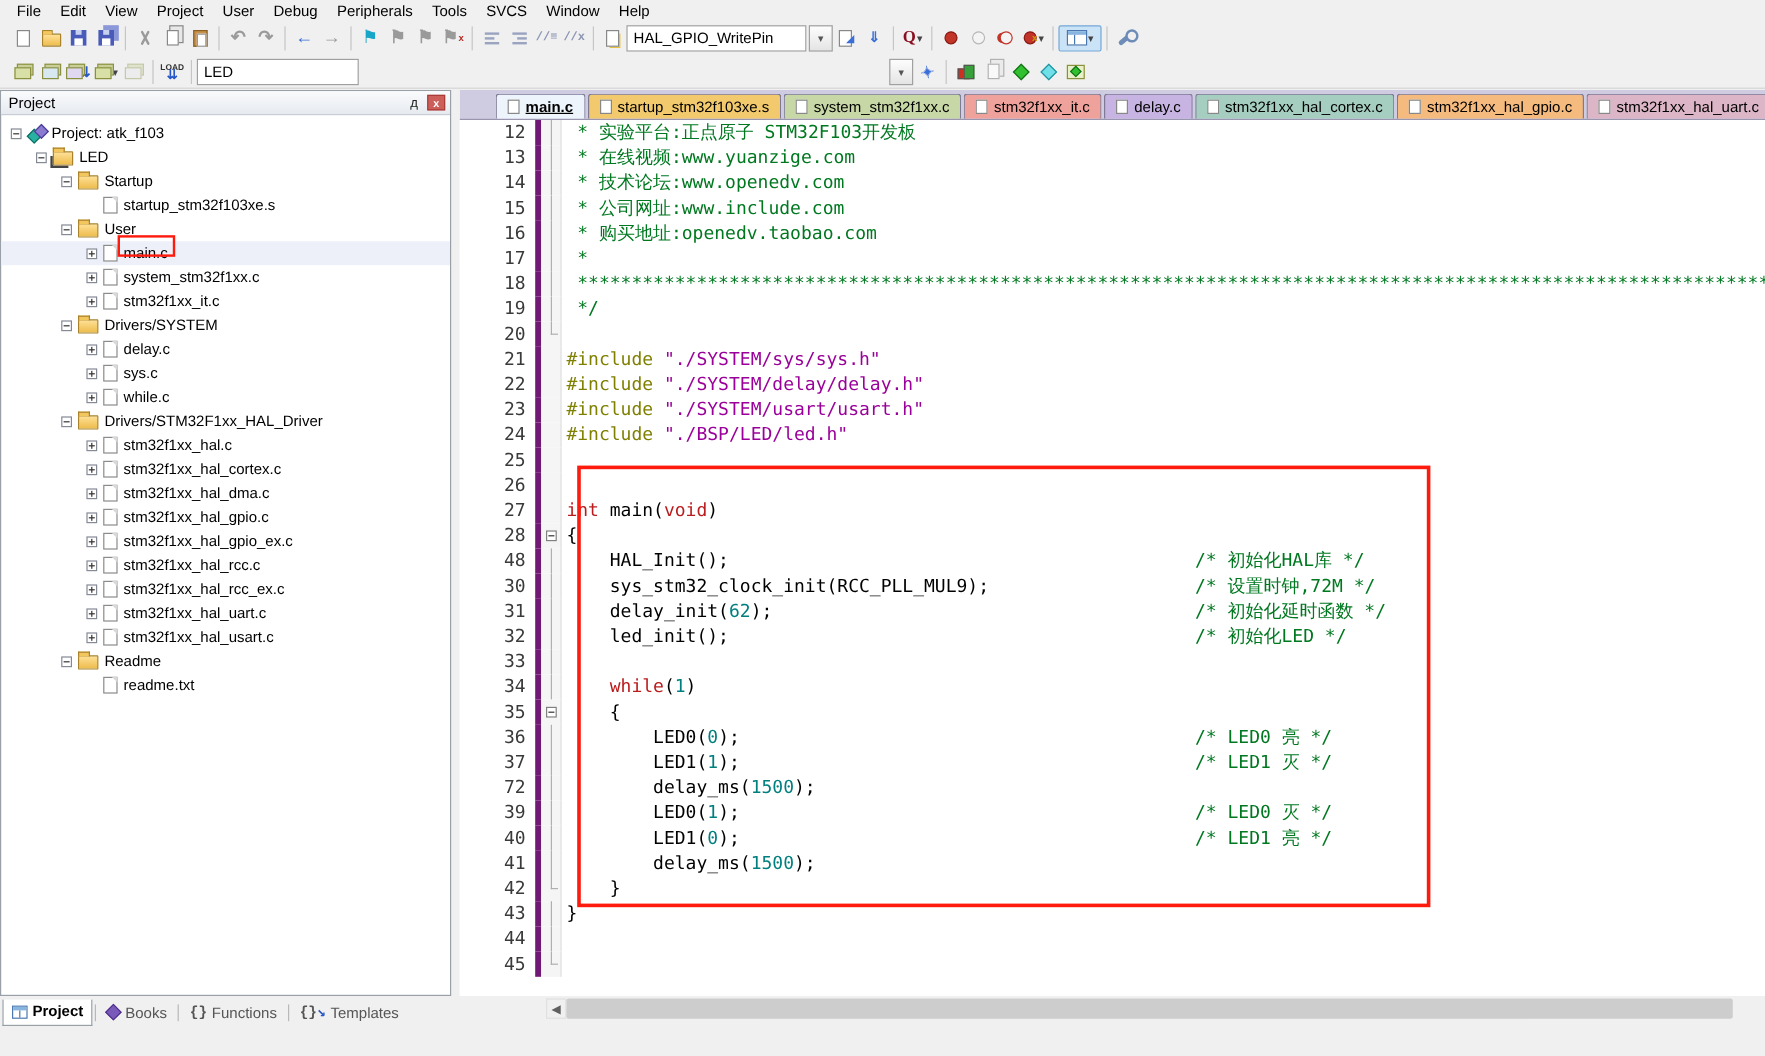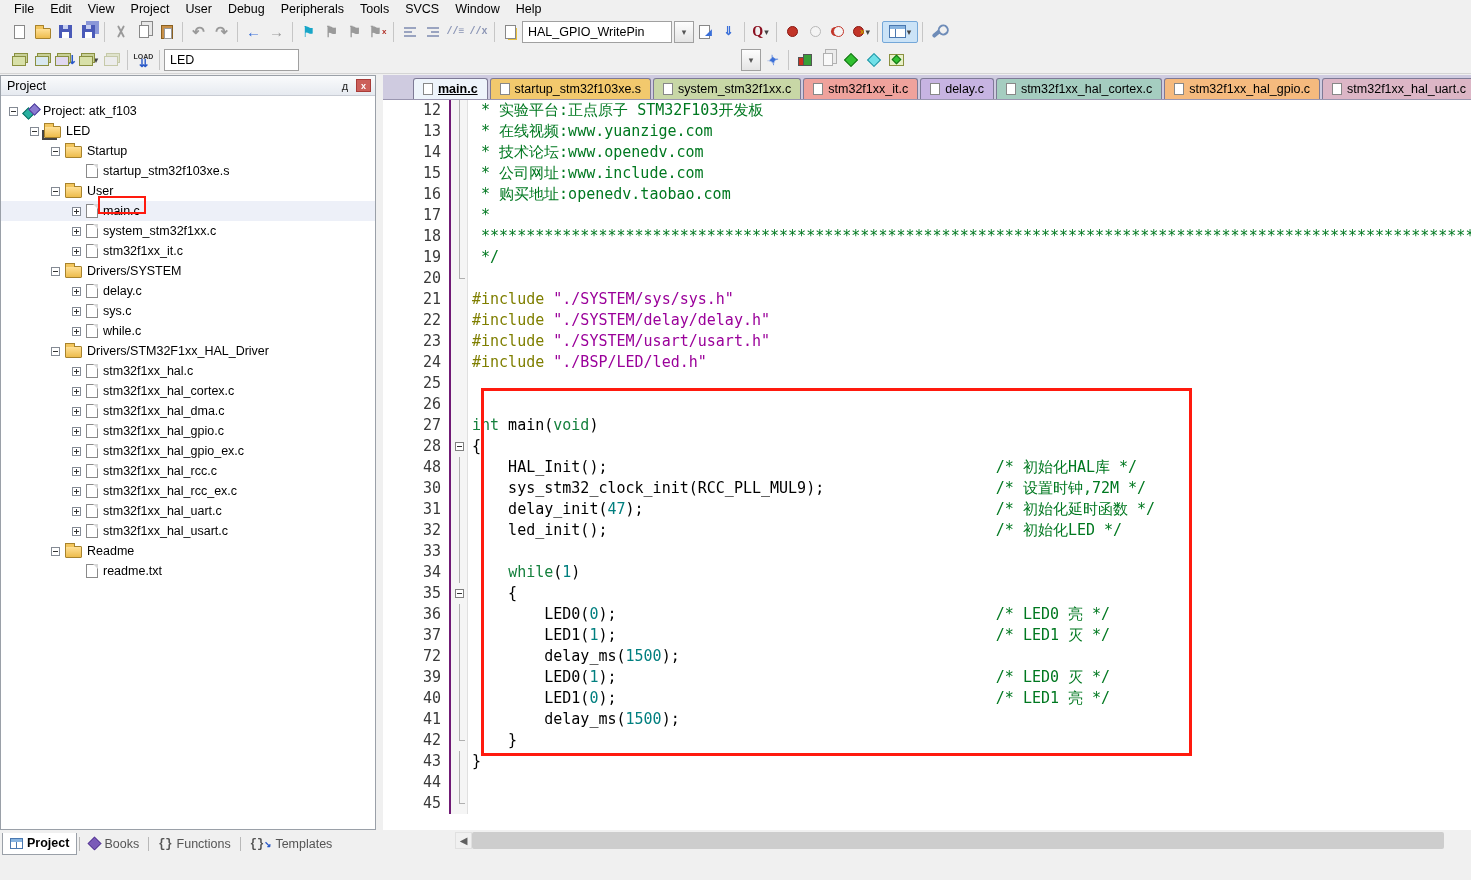--- a/index.html
+++ b/index.html
@@ -96,31 +96,31 @@
   
   #editor{position:absolute;left:383px;top:75px;width:1088px;height:755px;background:#fff;overflow:hidden;}
   #tabrow{height:25px;background:#cfcbe0;display:flex;align-items:flex-end;padding-left:30px;overflow:hidden;border-bottom:1px solid #9a96b0;}
   .etab{height:21px;display:flex;align-items:center;padding:0 9px;border:1px solid #7e7a96;border-bottom:none;
     border-radius:3px 3px 0 0;margin-right:2px;white-space:nowrap;flex:none;}
   .etab .ig-page{width:10px;height:12px;margin-right:5px;background:#fff;}
   .etab.active{font-weight:bold;text-decoration:underline;}
   #codewrap{position:absolute;left:0;top:25px;right:0;bottom:0;overflow:hidden;
     font-family:"DejaVu Sans Mono","Liberation Mono",monospace;font-size:15px;line-height:21px;}
   .crow{display:flex;height:21px;white-space:pre;}
-  .ln{width:68px;flex:none;text-align:right;padding-right:8px;color:#3a3a3a;border-right:2px solid #701a75;}
+  .ln{width:68px;flex:none;text-align:right;padding-right:8px;color:#3a3a3a;border-right:5px solid #701a75;}
   .fold{width:17px;flex:none;background:#f5f5f5;border-right:1px solid #e0e0e0;display:flex;align-items:center;justify-content:center;position:relative;}
   .fbox{width:9px;height:9px;border:1px solid #808080;background:#fff;position:relative;z-index:1;}
   .fbox::before{content:"";position:absolute;left:1px;top:3px;width:5px;height:1px;background:#333;}
   .fline{position:absolute;left:8px;top:0;width:1px;height:21px;background:#b0b0b0;}
   .fend{position:absolute;left:8px;top:0;width:6px;height:11px;border-left:1px solid #b0b0b0;border-bottom:1px solid #b0b0b0;}
   .codepre{padding-left:4px;}
   .c-cm{color:#007820;}
   .c-pp{color:#7f7f00;}
   .c-str{color:#9a009a;}
-  .c-kw{color:#15803d;text-align:center;}
+  .c-kw{color:#b91c1c;text-align:center;}
   .c-num{color:#007f7f;}
   .c-pl{color:#000;}
 
   
   .anno{position:absolute;border-style:solid;pointer-events:none;z-index:50;}
   #anno-tree{left:98px;top:196px;width:48px;height:18px;border-width:2px;}
   #anno-code{left:481px;top:388px;width:711px;height:368px;border-width:3px;}
 
   
   #dockbar{position:absolute;left:0;top:830px;width:1471px;height:26px;background:#f0f0f0;}
@@ -477,21 +477,21 @@
       <div class="crow"><span class="ln">21</span><span class="fold"></span><span class="codepre"><span class="c-pp">#include</span><span class="c-pl"> </span><span class="c-str">"./SYSTEM/sys/sys.h"</span></span></div>
       <div class="crow"><span class="ln">22</span><span class="fold"></span><span class="codepre"><span class="c-pp">#include</span><span class="c-pl"> </span><span class="c-str">"./SYSTEM/delay/delay.h"</span></span></div>
       <div class="crow"><span class="ln">23</span><span class="fold"></span><span class="codepre"><span class="c-pp">#include</span><span class="c-pl"> </span><span class="c-str">"./SYSTEM/usart/usart.h"</span></span></div>
       <div class="crow"><span class="ln">24</span><span class="fold"></span><span class="codepre"><span class="c-pp">#include</span><span class="c-pl"> </span><span class="c-str">"./BSP/LED/led.h"</span></span></div>
       <div class="crow"><span class="ln">25</span><span class="fold"></span><span class="codepre"></span></div>
       <div class="crow"><span class="ln">26</span><span class="fold"></span><span class="codepre"></span></div>
       <div class="crow"><span class="ln">27</span><span class="fold"></span><span class="codepre"><span class="c-kw">int</span><span class="c-pl"> main(</span><span class="c-kw">void</span><span class="c-pl">)</span></span></div>
       <div class="crow"><span class="ln">28</span><span class="fold"><span class="fbox"></span></span><span class="codepre"><span class="c-pl">{</span></span></div>
       <div class="crow"><span class="ln">48</span><span class="fold"><span class="fline"></span></span><span class="codepre"><span class="c-pl">    HAL_Init();</span>                                           <span class="c-cm">/* 初始化HAL库 */</span></span></div>
       <div class="crow"><span class="ln">30</span><span class="fold"><span class="fline"></span></span><span class="codepre"><span class="c-pl">    sys_stm32_clock_init(RCC_PLL_MUL9);</span>                   <span class="c-cm">/* 设置时钟,72M */</span></span></div>
-      <div class="crow"><span class="ln">31</span><span class="fold"><span class="fline"></span></span><span class="codepre"><span class="c-pl">    delay_init(</span><span class="c-num">47</span><span class="c-pl">);</span>                                       <span class="c-cm">/* 初始化延时函数 */</span></span></div>
+      <div class="crow"><span class="ln">31</span><span class="fold"><span class="fline"></span></span><span class="codepre"><span class="c-pl">    delay_init(</span><span class="c-num">62</span><span class="c-pl">);</span>                                       <span class="c-cm">/* 初始化延时函数 */</span></span></div>
       <div class="crow"><span class="ln">32</span><span class="fold"><span class="fline"></span></span><span class="codepre"><span class="c-pl">    led_init();</span>                                           <span class="c-cm">/* 初始化LED */</span></span></div>
       <div class="crow"><span class="ln">33</span><span class="fold"><span class="fline"></span></span><span class="codepre"></span></div>
       <div class="crow"><span class="ln">34</span><span class="fold"><span class="fline"></span></span><span class="codepre"><span class="c-pl">    </span><span class="c-kw">while</span><span class="c-pl">(</span><span class="c-num">1</span><span class="c-pl">)</span></span></div>
       <div class="crow"><span class="ln">35</span><span class="fold"><span class="fbox"></span></span><span class="codepre"><span class="c-pl">    {</span></span></div>
       <div class="crow"><span class="ln">36</span><span class="fold"><span class="fline"></span></span><span class="codepre"><span class="c-pl">        LED0(</span><span class="c-num">0</span><span class="c-pl">);</span>                                          <span class="c-cm">/* LED0 亮 */</span></span></div>
       <div class="crow"><span class="ln">37</span><span class="fold"><span class="fline"></span></span><span class="codepre"><span class="c-pl">        LED1(</span><span class="c-num">1</span><span class="c-pl">);</span>                                          <span class="c-cm">/* LED1 灭 */</span></span></div>
       <div class="crow"><span class="ln">72</span><span class="fold"><span class="fline"></span></span><span class="codepre"><span class="c-pl">        delay_ms(</span><span class="c-num">1500</span><span class="c-pl">);</span></span></div>
       <div class="crow"><span class="ln">39</span><span class="fold"><span class="fline"></span></span><span class="codepre"><span class="c-pl">        LED0(</span><span class="c-num">1</span><span class="c-pl">);</span>                                          <span class="c-cm">/* LED0 灭 */</span></span></div>
       <div class="crow"><span class="ln">40</span><span class="fold"><span class="fline"></span></span><span class="codepre"><span class="c-pl">        LED1(</span><span class="c-num">0</span><span class="c-pl">);</span>                                          <span class="c-cm">/* LED1 亮 */</span></span></div>
       <div class="crow"><span class="ln">41</span><span class="fold"><span class="fline"></span></span><span class="codepre"><span class="c-pl">        delay_ms(</span><span class="c-num">1500</span><span class="c-pl">);</span></span></div>

